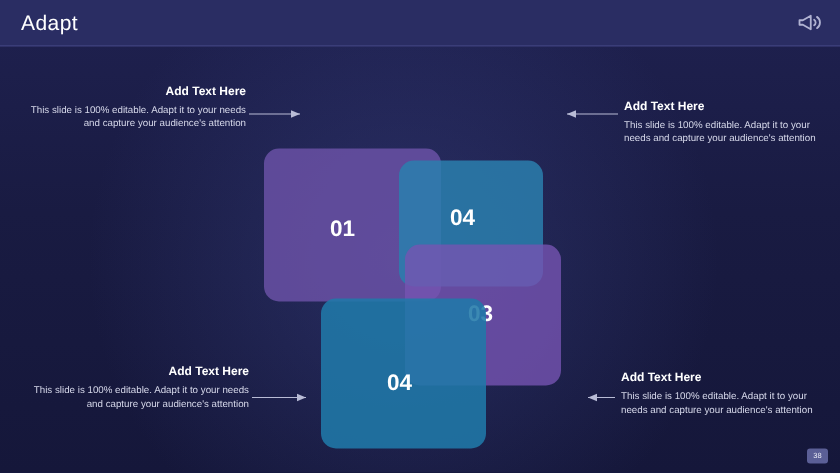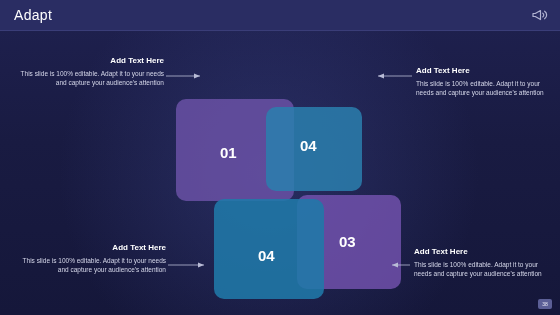--- a/index.html
+++ b/index.html
@@ -122,21 +122,21 @@
   <div class="venn">
 
     <div class="sq" style="left:176px; top:99px; width:118px; height:102px; background:rgba(110,84,170,0.80);">
       <span class="num" style="left:44px; top:45px;">01</span>
     </div>
 
     <div class="sq" style="left:266px; top:107px; width:96px; height:84px; background:rgba(42,127,174,0.85);">
       <span class="num" style="left:34px; top:30px;">04</span>
     </div>
 
-    <div class="sq" style="left:297px; top:163px; width:104px; height:94px; background:rgba(118,84,178,0.80);margin-top:32px;">
+    <div class="sq" style="left:270px; top:163px; width:104px; height:94px; background:rgba(118,84,178,0.80);">
       <span class="num" style="left:42px; top:38px;">03</span>
     </div>
 
     <div class="sq" style="left:214px; top:175px; width:110px; height:100px; background:rgba(32,121,168,0.88);margin-top:24px;">
       <span class="num" style="left:44px; top:48px;">04</span>
     </div>
   </div>
 
   <svg class="leader" style="left:0; top:0;" width="560" height="315">
 

